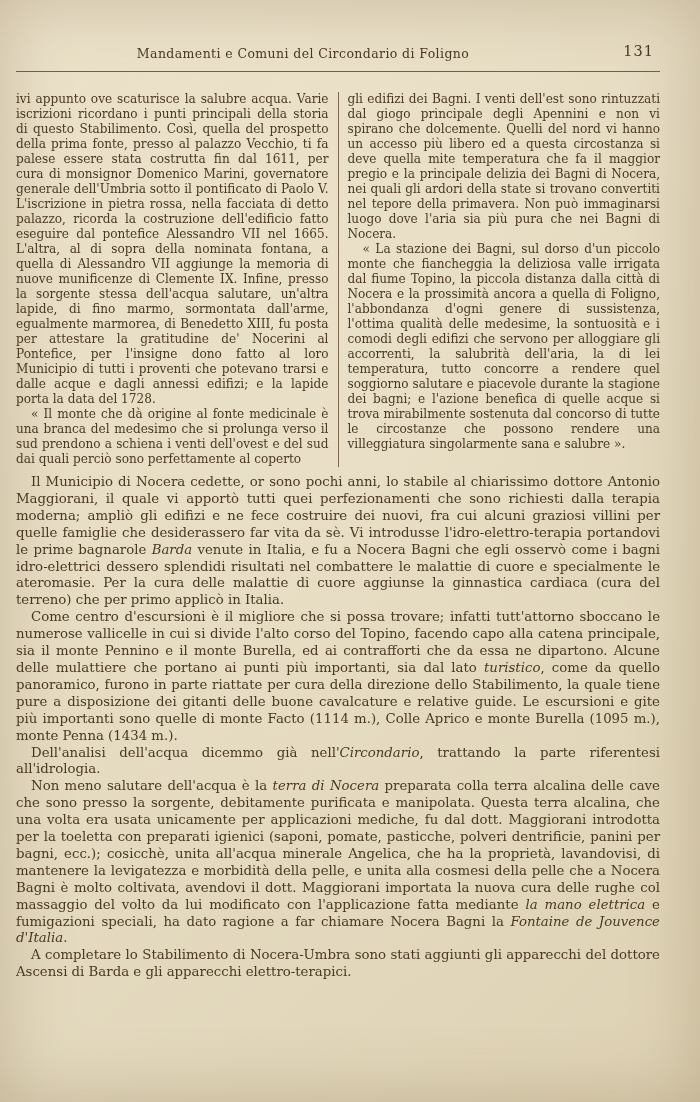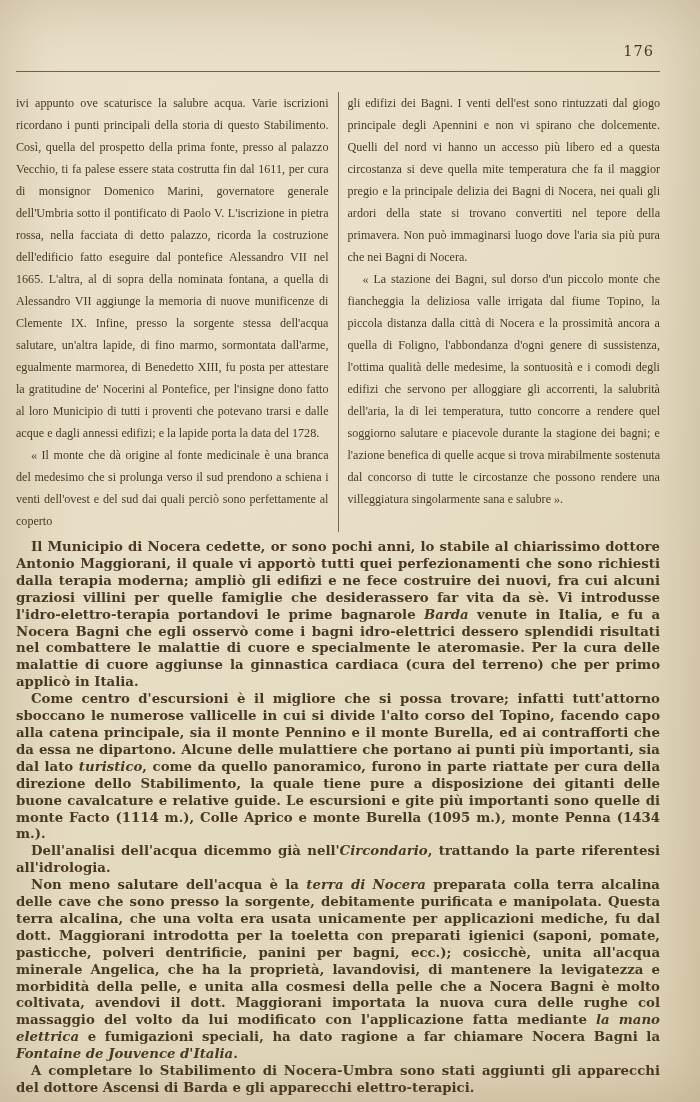--- a/index.html
+++ b/index.html
@@ -24,37 +24,38 @@
   }
   .page-number {
     position:absolute; right:6px; top:-3px;
     font-size:14.5px; letter-spacing:1px;
   }
   .header-rule {
     margin-top:7px; height:0;
     border-top:1.4px solid rgba(96,72,45,0.85);
   }
   .columns { display:flex; margin-top:20px; align-items:stretch; }
-  .col { flex:1 1 0; font-size:12.1px; line-height:22px; text-align:justify;font-family:Liberation Serif, serif; }
+  .col { flex:1 1 0; font-size:12.1px; line-height:15px; text-align:justify; }
   .col-left { padding-right:9px; }
   .col-right { padding-left:9px; }
   .col-divider { width:1px; background:rgba(96,72,45,0.8); flex:0 0 1px; }
-  .body-text { margin-top:7px; font-size:13.3px; line-height:16.9px; text-align:justify;font-weight:bold; }
+  .body-text { margin-top:7px; font-size:13.3px; line-height:16.9px; text-align:justify; }
   p.para { margin:0; }
   p.para.indent { text-indent:15px; }
   i { font-style:italic; }
 </style>
 </head>
 <body>
 
 <div class="page" style="--ink: #4a3824;">
   <div class="content">
 
     <div class="header">
-      <div class="page-number">176</div>
+      <div class="header-title">Mandamenti e Comuni del Circondario di Foligno</div>
+      <div class="page-number">131</div>
     </div>
 
     <div class="header-rule"></div>
 
     <div class="columns">
       <div class="col col-left" id="col-left">
           <p class="para"><span>ivi appunto ove scaturisce la salubre acqua. Varie iscrizioni ricordano i punti principali della storia di questo Stabilimento. Così, quella del prospetto della prima fonte, presso al palazzo Vecchio, ti fa palese essere stata costrutta fin dal 1611, per cura di monsignor Domenico Marini, governatore generale dell'Umbria sotto il pontificato di Paolo V. L'iscrizione in pietra rossa, nella facciata di detto palazzo, ricorda la costruzione dell'edificio fatto eseguire dal pontefice Alessandro VII nel 1665. L'altra, al di sopra della nominata fontana, a quella di Alessandro VII aggiunge la memoria di nuove munificenze di Clemente IX. Infine, presso la sorgente stessa dell'acqua salutare, un'altra lapide, di fino marmo, sormontata dall'arme, egualmente marmorea, di Benedetto XIII, fu posta per attestare la gratitudine de' Nocerini al Pontefice, per l'insigne dono fatto al loro Municipio di tutti i proventi che potevano trarsi e dalle acque e dagli annessi edifizi; e la lapide porta la data del 1728.</span></p>
           <p class="para indent"><span>« Il monte che dà origine al fonte medicinale è una branca del medesimo che si prolunga verso il sud prendono a schiena i venti dell'ovest e del sud dai quali perciò sono perfettamente al coperto</span></p>
         </div>
       <div class="col-divider"></div>

